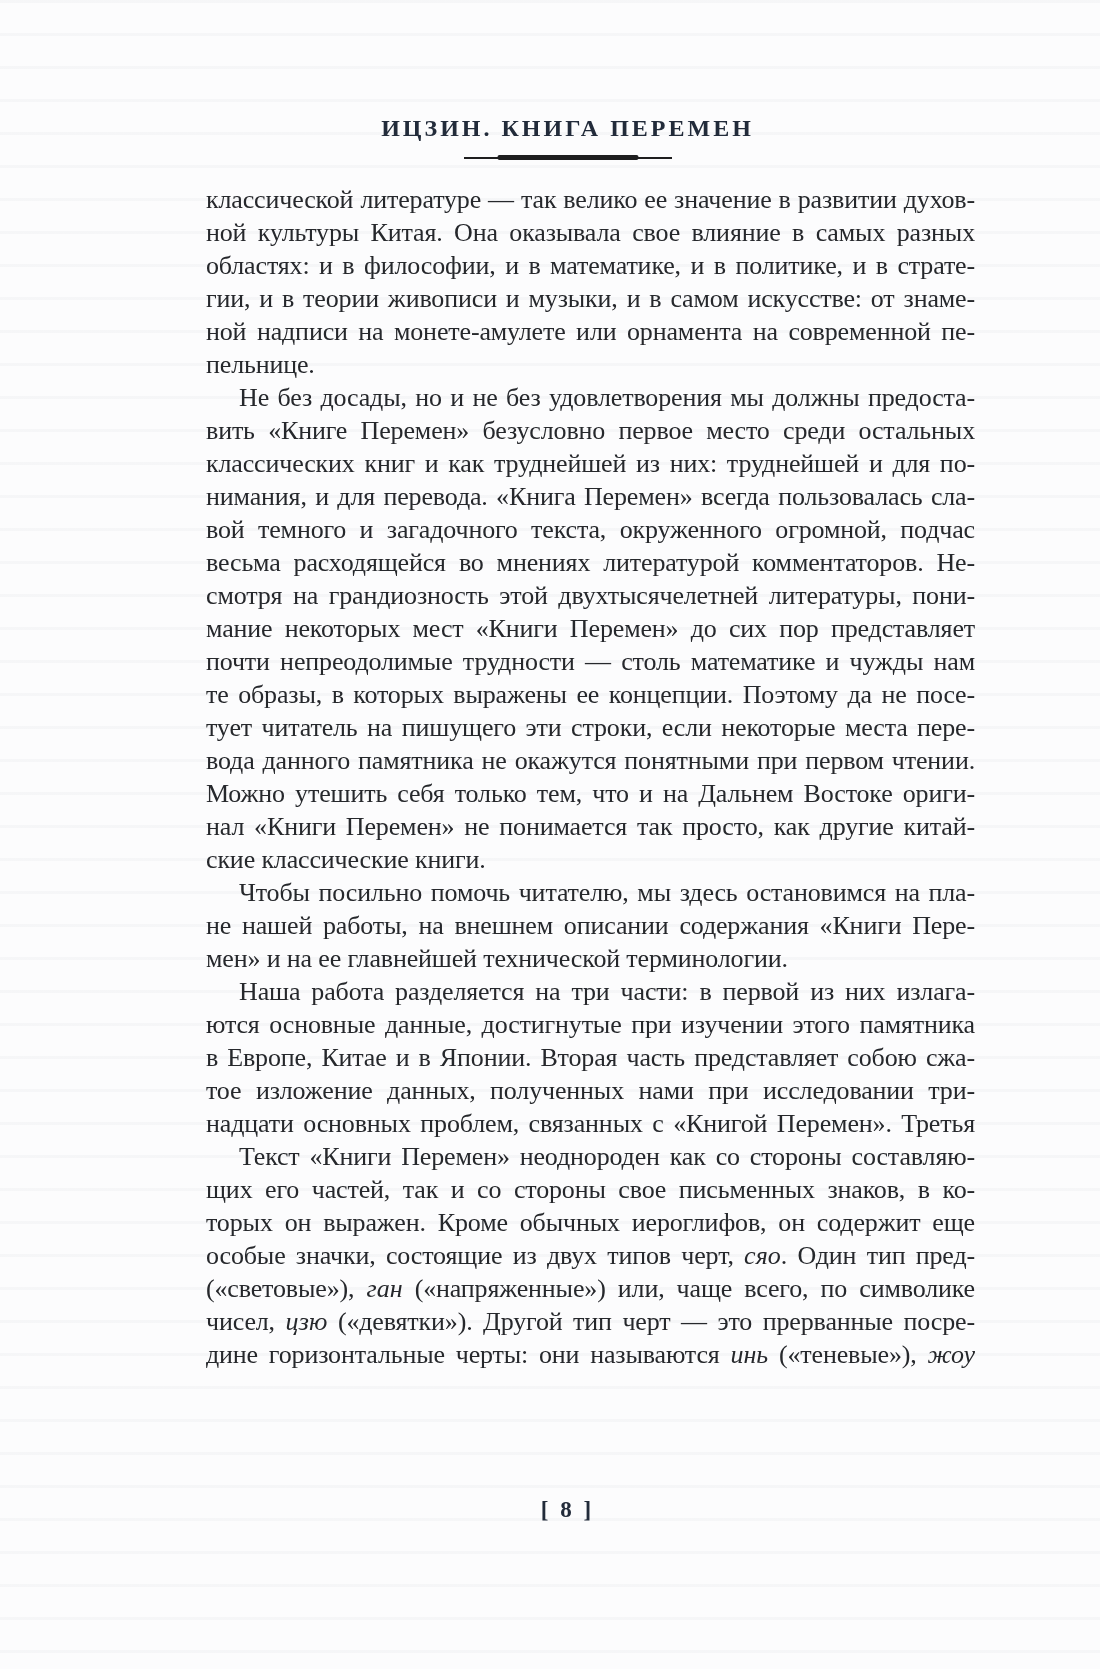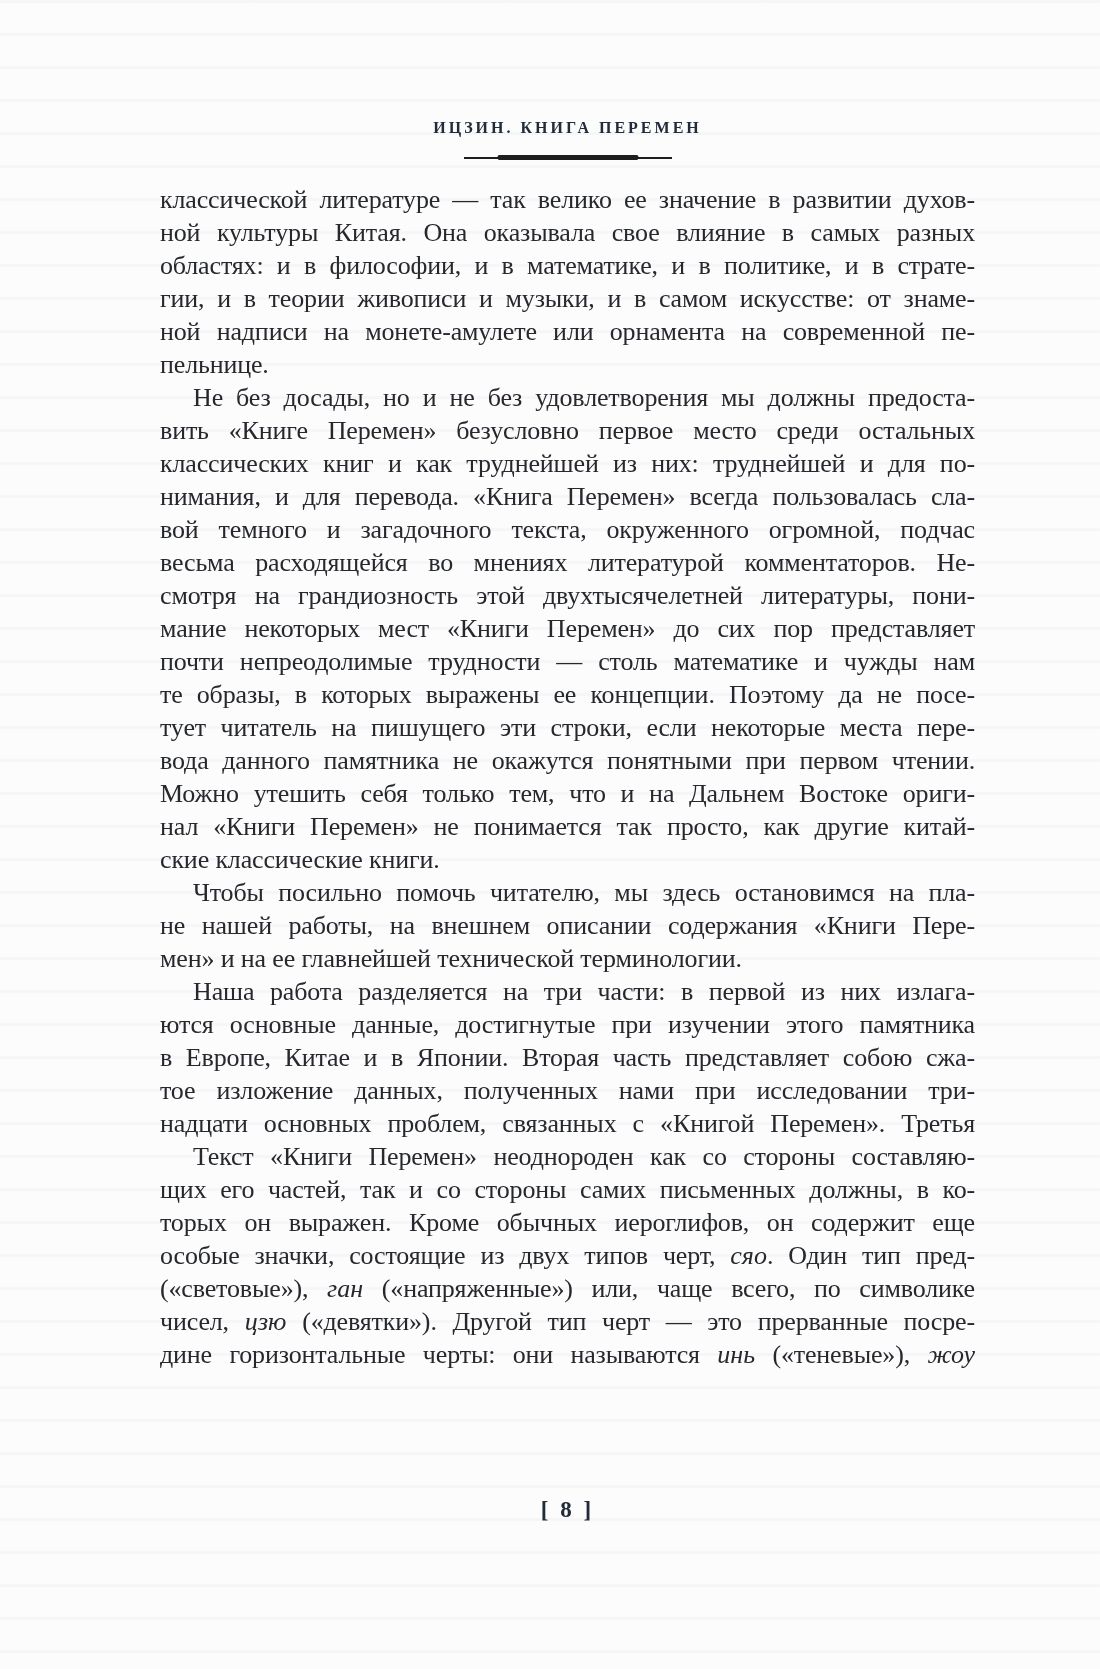--- a/index.html
+++ b/index.html
@@ -20,21 +20,21 @@
   .page-header {
     margin-left: 160px;
     width: 815px;
     padding-top: 112px;
     text-align: center;
   }
   .title {
     margin: 0;
     font-family: "Liberation Serif", serif;
     font-weight: 700;
-    font-size: 16px;
+    font-size: 24px;
     line-height: 32px;
     letter-spacing: 3px;
     color: var(--heading, #222b3a);
   }
   .ornament {
     position: relative;
     margin: 11px auto 0;
     width: 208px; height: 5px;
   }
   .ornament::before {
@@ -54,20 +54,21 @@
     margin: 23px 0 0 160px;
     width: 815px;
     font-size: 26px;
     line-height: 33px;
     letter-spacing: -0.15px;
     color: var(--text, #26282c);
   }
   .line {
     text-align: justify;
     text-align-last: justify;
+    margin-left: 46px;
   }
   .line.last { text-align-last: left; }
   .line.indent { text-indent: 33px; }
   .line em { letter-spacing: 0; }
   .page-footer {
     position: absolute;
     left: 160px; top: 1497px;
     width: 815px;
     text-align: center;
   }
@@ -112,21 +113,21 @@
       <div class="line last">ские классические книги.</div>
       <div class="line indent">Чтобы посильно помочь читателю, мы здесь остановимся на пла-</div>
       <div class="line">не нашей работы, на внешнем описании содержания «Книги Пере-</div>
       <div class="line last">мен» и на ее главнейшей технической терминологии.</div>
       <div class="line indent">Наша работа разделяется на три части: в первой из них излага-</div>
       <div class="line">ются основные данные, достигнутые при изучении этого памятника</div>
       <div class="line">в Европе, Китае и в Японии. Вторая часть представляет собою сжа-</div>
       <div class="line">тое изложение данных, полученных нами при исследовании три-</div>
       <div class="line">надцати основных проблем, связанных с «Книгой Перемен». Третья</div>
       <div class="line indent">Текст «Книги Перемен» неоднороден как со стороны составляю-</div>
-      <div class="line">щих его частей, так и со стороны самих письменных должны, в ко-</div>
+      <div class="line">щих его частей, так и со стороны свое письменных знаков, в ко-</div>
       <div class="line">торых он выражен. Кроме обычных иероглифов, он содержит еще</div>
       <div class="line">особые значки, состоящие из двух типов черт, <em>сяо</em>. Один тип пред-</div>
       <div class="line">(«световые»), <em>ган</em> («напряженные») или, чаще всего, по символике</div>
       <div class="line">чисел, <em>цзю</em> («девятки»). Другой тип черт — это прерванные посре-</div>
       <div class="line">дине горизонтальные черты: они называются <em>инь</em> («теневые»), <em>жоу</em></div>
     </main>
 
   <footer class="page-footer">
     <span class="page-number">[ 8 ]</span>
   </footer>

